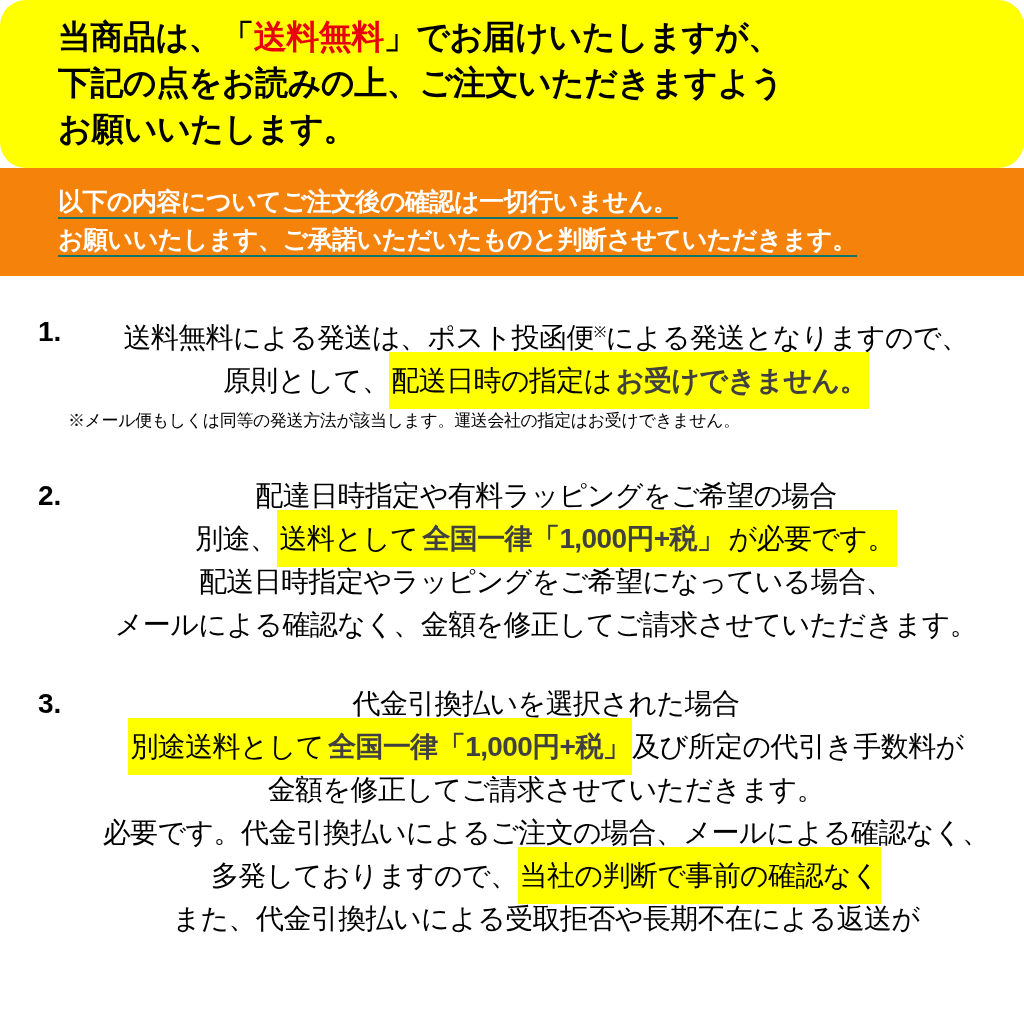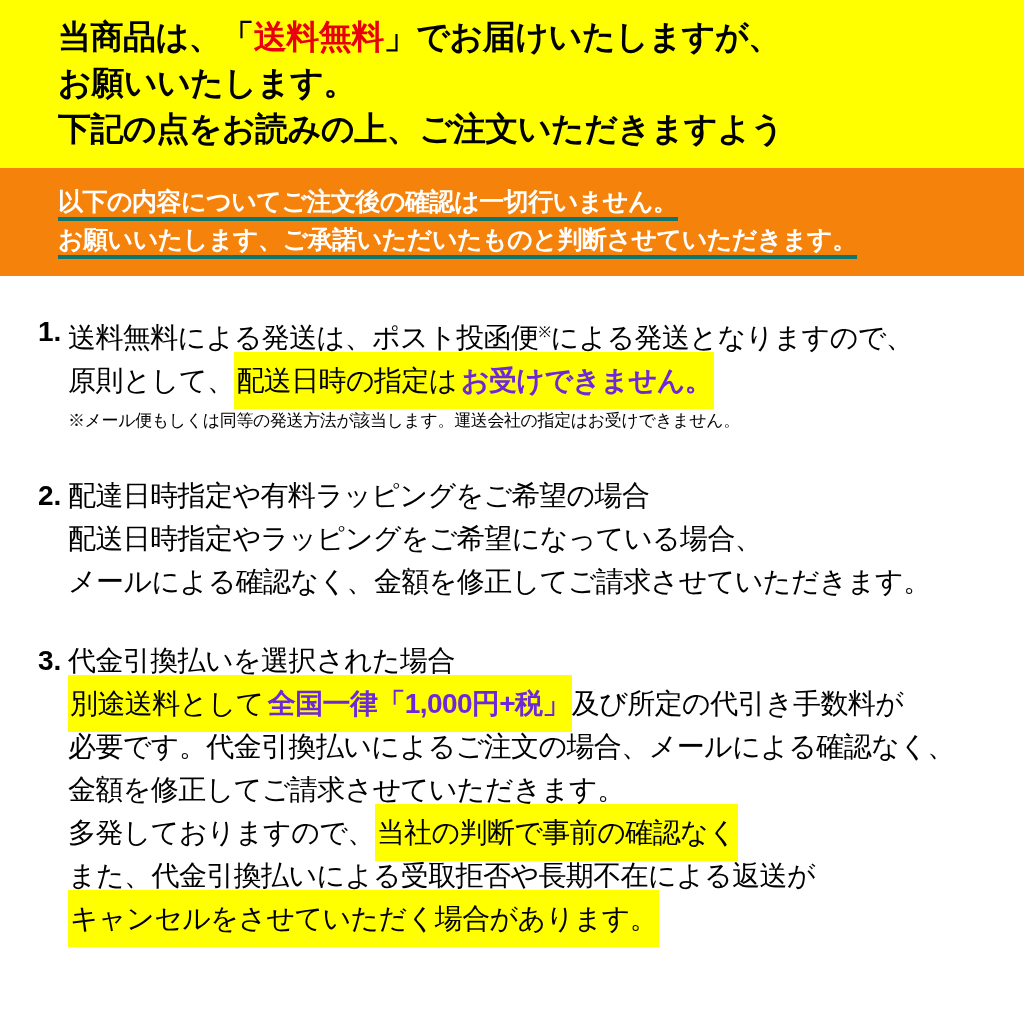--- a/index.html
+++ b/index.html
@@ -14,20 +14,21 @@
     color: #000000;
     overflow: hidden;
     position: relative;
   }
 
   
   .banner-yellow {
     background: #ffff00;
     padding: 14px 0 16px 0;
     box-sizing: border-box;
+    border-radius: 26px;
   }
   .banner-yellow .line {
     font-size: 33px;
     font-weight: bold;
     line-height: 46px;
     letter-spacing: -0.5px;
     padding-left: 58px;
     white-space: nowrap;
   }
   .red-strong { color: #e8000d; }
@@ -42,21 +43,21 @@
     font-size: 25px;
     font-weight: bold;
     color: #ffffff;
     line-height: 38px;
     letter-spacing: -0.5px;
     padding-left: 58px;
     white-space: nowrap;
     display: block;
   }
   .banner-orange .line span.u {
-    border-bottom: 4px solid #0f766e;
+    border-bottom: 2px solid #0f766e;
     padding-bottom: 2px;
   }
 
   
   .content {
     padding: 34px 0 0 0;
   }
   .item {
     display: flex;
     align-items: flex-start;
@@ -70,53 +71,54 @@
     width: 30px;
     flex: 0 0 30px;
     text-align: left;
   }
   .lines { flex: 1 1 auto; }
   .ln {
     font-size: 28px;
     line-height: 43px;
     white-space: nowrap;
     letter-spacing: -0.6px;
+    text-align: center;
   }
   .ln.bold { font-weight: normal; }
   .small {
     font-size: 17px;
     line-height: 34px;
     white-space: nowrap;
     letter-spacing: -0.4px;
     margin-top: 2px;
   }
   .hl {
     background: #ffff00;
     padding: 13px 2px;
   }
   .rd {
-    color: #6d28d9;
+    color: #404040;
     font-weight: bold;
   }
   .gap-1 { height: 26px; }
   .gap-2 { height: 26px; }
   .sup {
     font-size: 15px;
     vertical-align: super;
   }
 </style>
 </head>
 <body>
 
 <div class="banner-yellow">
   <div class="line">
     <span>当商品は、「</span><span class="red-strong">送料無料</span><span>」でお届けいたしますが、</span>
   </div>
+  <div class="line">下記の点をお読みの上、ご注文いただきますよう</div>
   <div class="line">お願いいたします。</div>
-  <div class="line">下記の点をお読みの上、ご注文いただきますよう</div>
 </div>
 
 <div class="banner-orange">
   <div class="line"><span class="u">以下の内容についてご注文後の確認は一切行いません。</span></div>
   <div class="line"><span class="u">お願いいたします、ご承諾いただいたものと判断させていただきます。</span></div>
 </div>
 
 <div class="content">
 
   <div class="item">
@@ -131,41 +133,41 @@
       <div class="small">※メール便もしくは同等の発送方法が該当します。運送会社の指定はお受けできません。</div>
     </div>
   </div>
 
   <div class="gap-1"></div>
 
   <div class="item">
     <div class="num">2.</div>
     <div class="lines">
       <div class="ln">配達日時指定や有料ラッピングをご希望の場合</div>
+      <div class="ln">
+        <span>別途、</span><span class="hl">送料として</span><span class="hl rd">全国一律「1,000円+税」</span><span class="hl">が必要です。</span>
+      </div>
       <div class="ln">配送日時指定やラッピングをご希望になっている場合、</div>
       <div class="ln bold">メールによる確認なく、金額を修正してご請求させていただきます。</div>
     </div>
   </div>
 
   <div class="gap-2"></div>
 
   <div class="item">
     <div class="num">3.</div>
     <div class="lines">
       <div class="ln">代金引換払いを選択された場合</div>
       <div class="ln">
         <span class="hl">別途送料として</span><span class="hl rd">全国一律「1,000円+税」</span><span>及び所定の代引き手数料が</span>
       </div>
+      <div class="ln bold">金額を修正してご請求させていただきます。</div>
       <div class="ln">
         <span>必要です。代金引換払いによるご注文の場合、</span><span class="bold">メールによる確認なく、</span>
       </div>
-      <div class="ln bold">金額を修正してご請求させていただきます。</div>
       <div class="ln">
         <span>多発しておりますので、</span><span class="hl">当社の判断で事前の確認なく</span>
       </div>
       <div class="ln">また、代金引換払いによる受取拒否や長期不在による返送が</div>
-      <div class="ln">
-        <span class="hl">キャンセルをさせていただく場合があります。</span>
-      </div>
     </div>
   </div>
 
 </div>
 
 </body></html>

